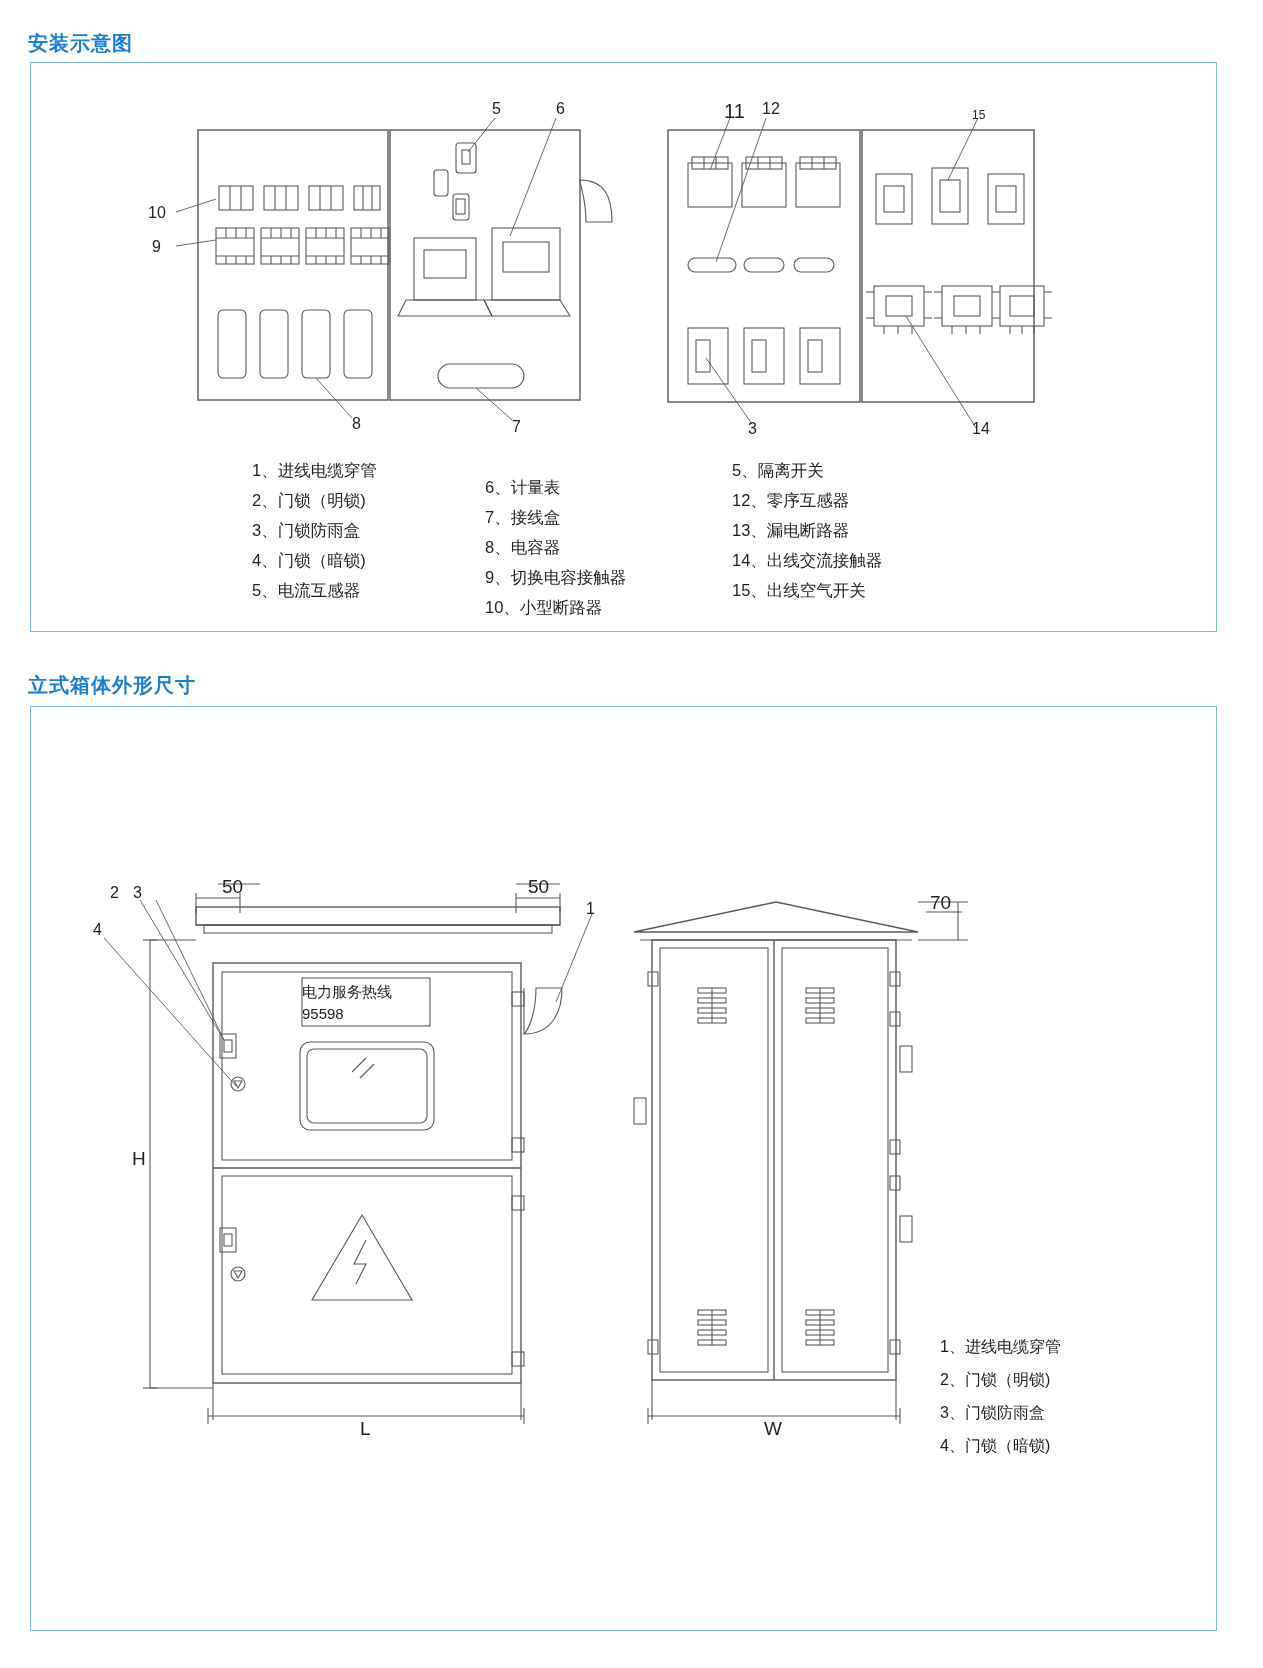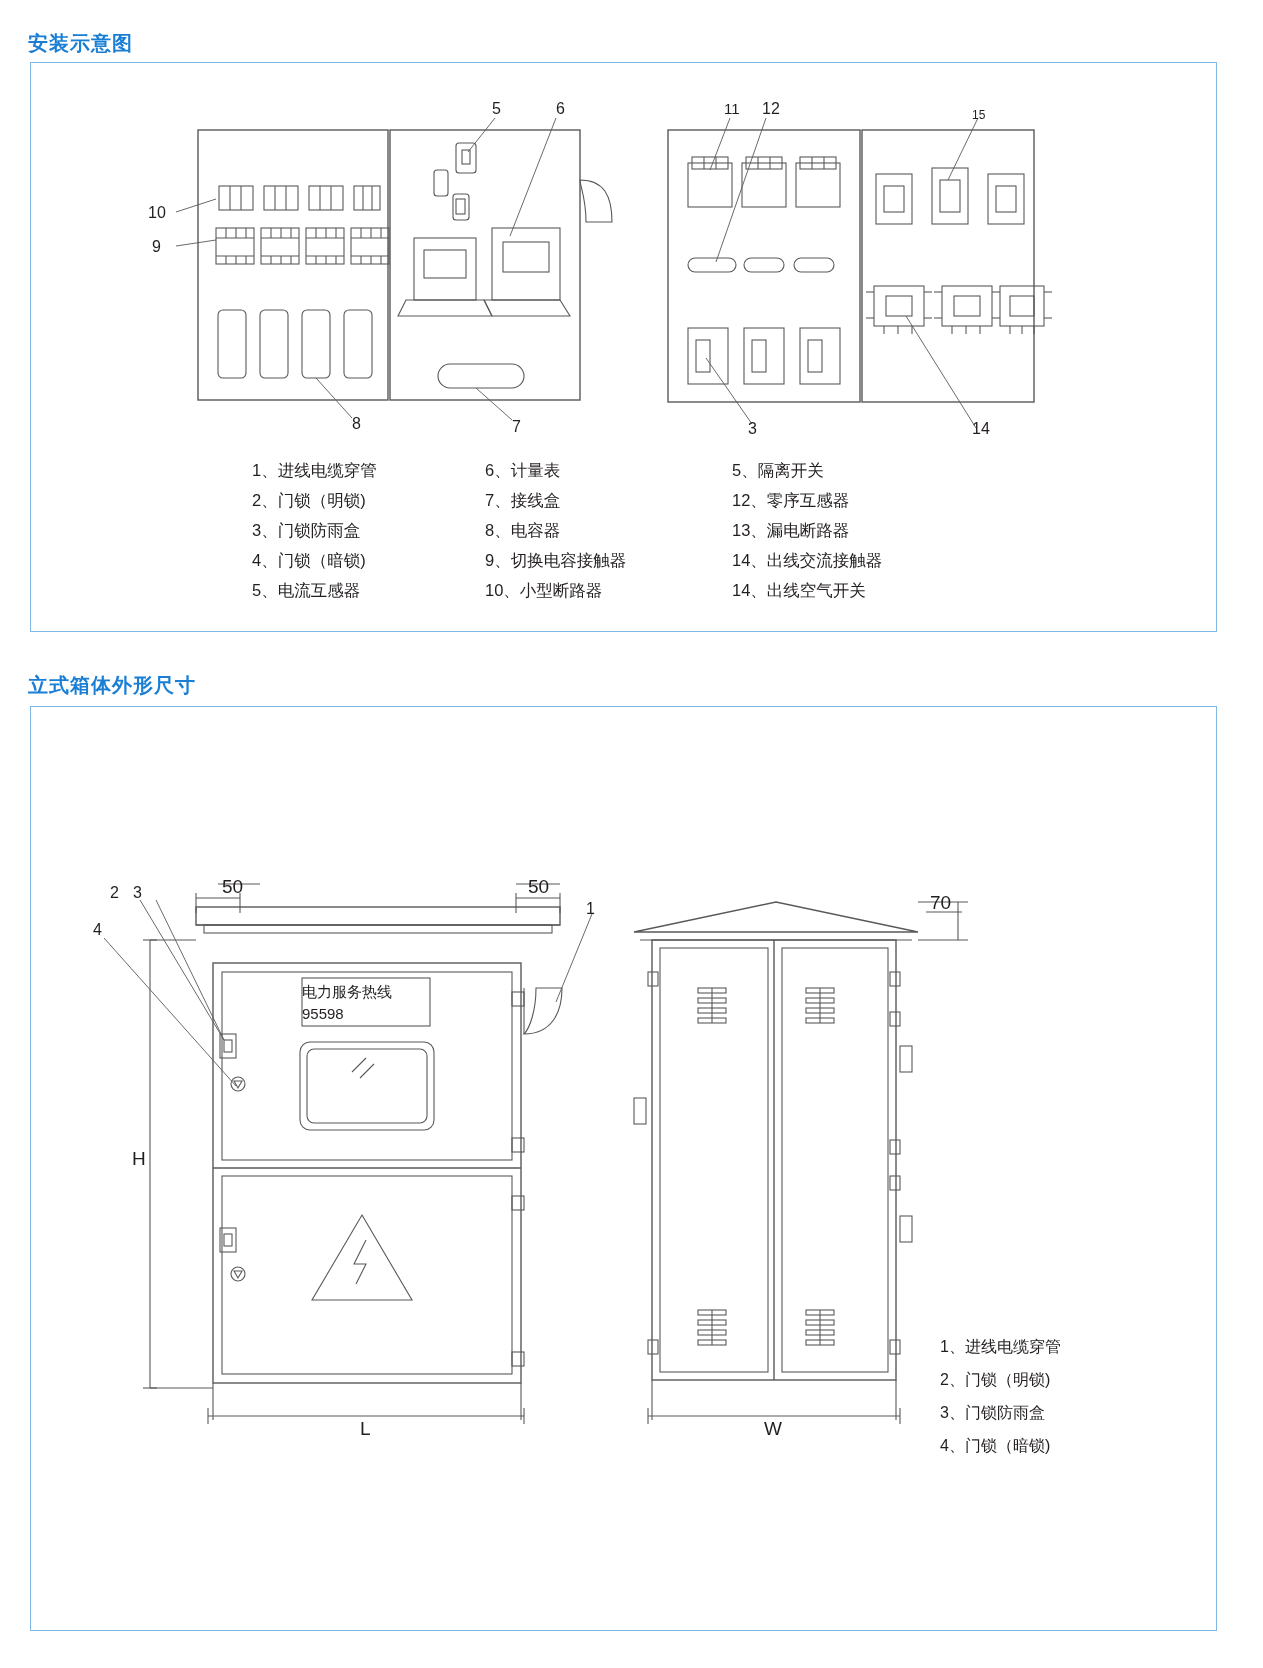--- a/index.html
+++ b/index.html
@@ -34,21 +34,21 @@
   .legend{
     position:absolute;
     font-size:16.5px;
     line-height:30px;
     color:#231f20;
     white-space:nowrap;
   }
   .legend div{height:30px;}
 
   #legend-col1{left:252px;top:455px;}
-  #legend-col2{left:485px;top:455px;}
+  #legend-col2{left:485px;top:472px;}
   #legend-col3{left:732px;top:455px;}
   #legend-dims{left:940px;top:1330px;font-size:16px;line-height:33px;}
   #legend-dims div{height:33px;}
 
   svg{display:block;}
   .svg-abs{position:absolute;left:0;top:0;pointer-events:none;}
 
   .ln{fill:none;stroke:#58595b;stroke-width:1.1;}
   .ln2{fill:none;stroke:#58595b;stroke-width:1.4;}
   .lead{fill:none;stroke:#58595b;stroke-width:0.9;}
@@ -236,21 +236,21 @@
       <path class="lead" d="M948 180 L978 118"></path>
     </g>
   </svg>
 
   <div style="position:absolute;left:148px;top:204px;font-size:16px;">10</div>
   <div style="position:absolute;left:152px;top:238px;font-size:16px;">9</div>
   <div style="position:absolute;left:352px;top:415px;font-size:16px;">8</div>
   <div style="position:absolute;left:512px;top:418px;font-size:16px;">7</div>
   <div style="position:absolute;left:492px;top:100px;font-size:16px;">5</div>
   <div style="position:absolute;left:556px;top:100px;font-size:16px;">6</div>
-  <div style="position:absolute;left:724px;top:100px;font-size:15px;text-align:right;">11</div>
+  <div style="position:absolute;left:724px;top:100px;font-size:20px;text-align:right;">11</div>
   <div style="position:absolute;left:762px;top:100px;font-size:16px;">12</div>
   <div style="position:absolute;left:748px;top:420px;font-size:16px;">3</div>
   <div style="position:absolute;left:972px;top:420px;font-size:16px;">14</div>
   <div style="position:absolute;left:972px;top:108px;font-size:12px;">15</div>
 
   <div class="legend" id="legend-col1">
     <div>1、进线电缆穿管</div>
     <div>2、门锁（明锁)</div>
     <div>3、门锁防雨盒</div>
     <div>4、门锁（暗锁)</div>
@@ -261,21 +261,21 @@
     <div>7、接线盒</div>
     <div>8、电容器</div>
     <div>9、切换电容接触器</div>
     <div>10、小型断路器</div>
   </div>
   <div class="legend" id="legend-col3">
     <div>5、隔离开关</div>
     <div>12、零序互感器</div>
     <div>13、漏电断路器</div>
     <div>14、出线交流接触器</div>
-    <div>14、出线空气开关</div>
+    <div>15、出线空气开关</div>
   </div>
 
   <div class="section-title" id="title-dims">立式箱体外形尺寸</div>
 
   <div class="panel" id="panel-dims"></div>
 
   <svg class="svg-abs" width="1263" height="1668">
     <g>
 
       <rect class="ln2" x="196" y="907" width="364" height="18"></rect>

